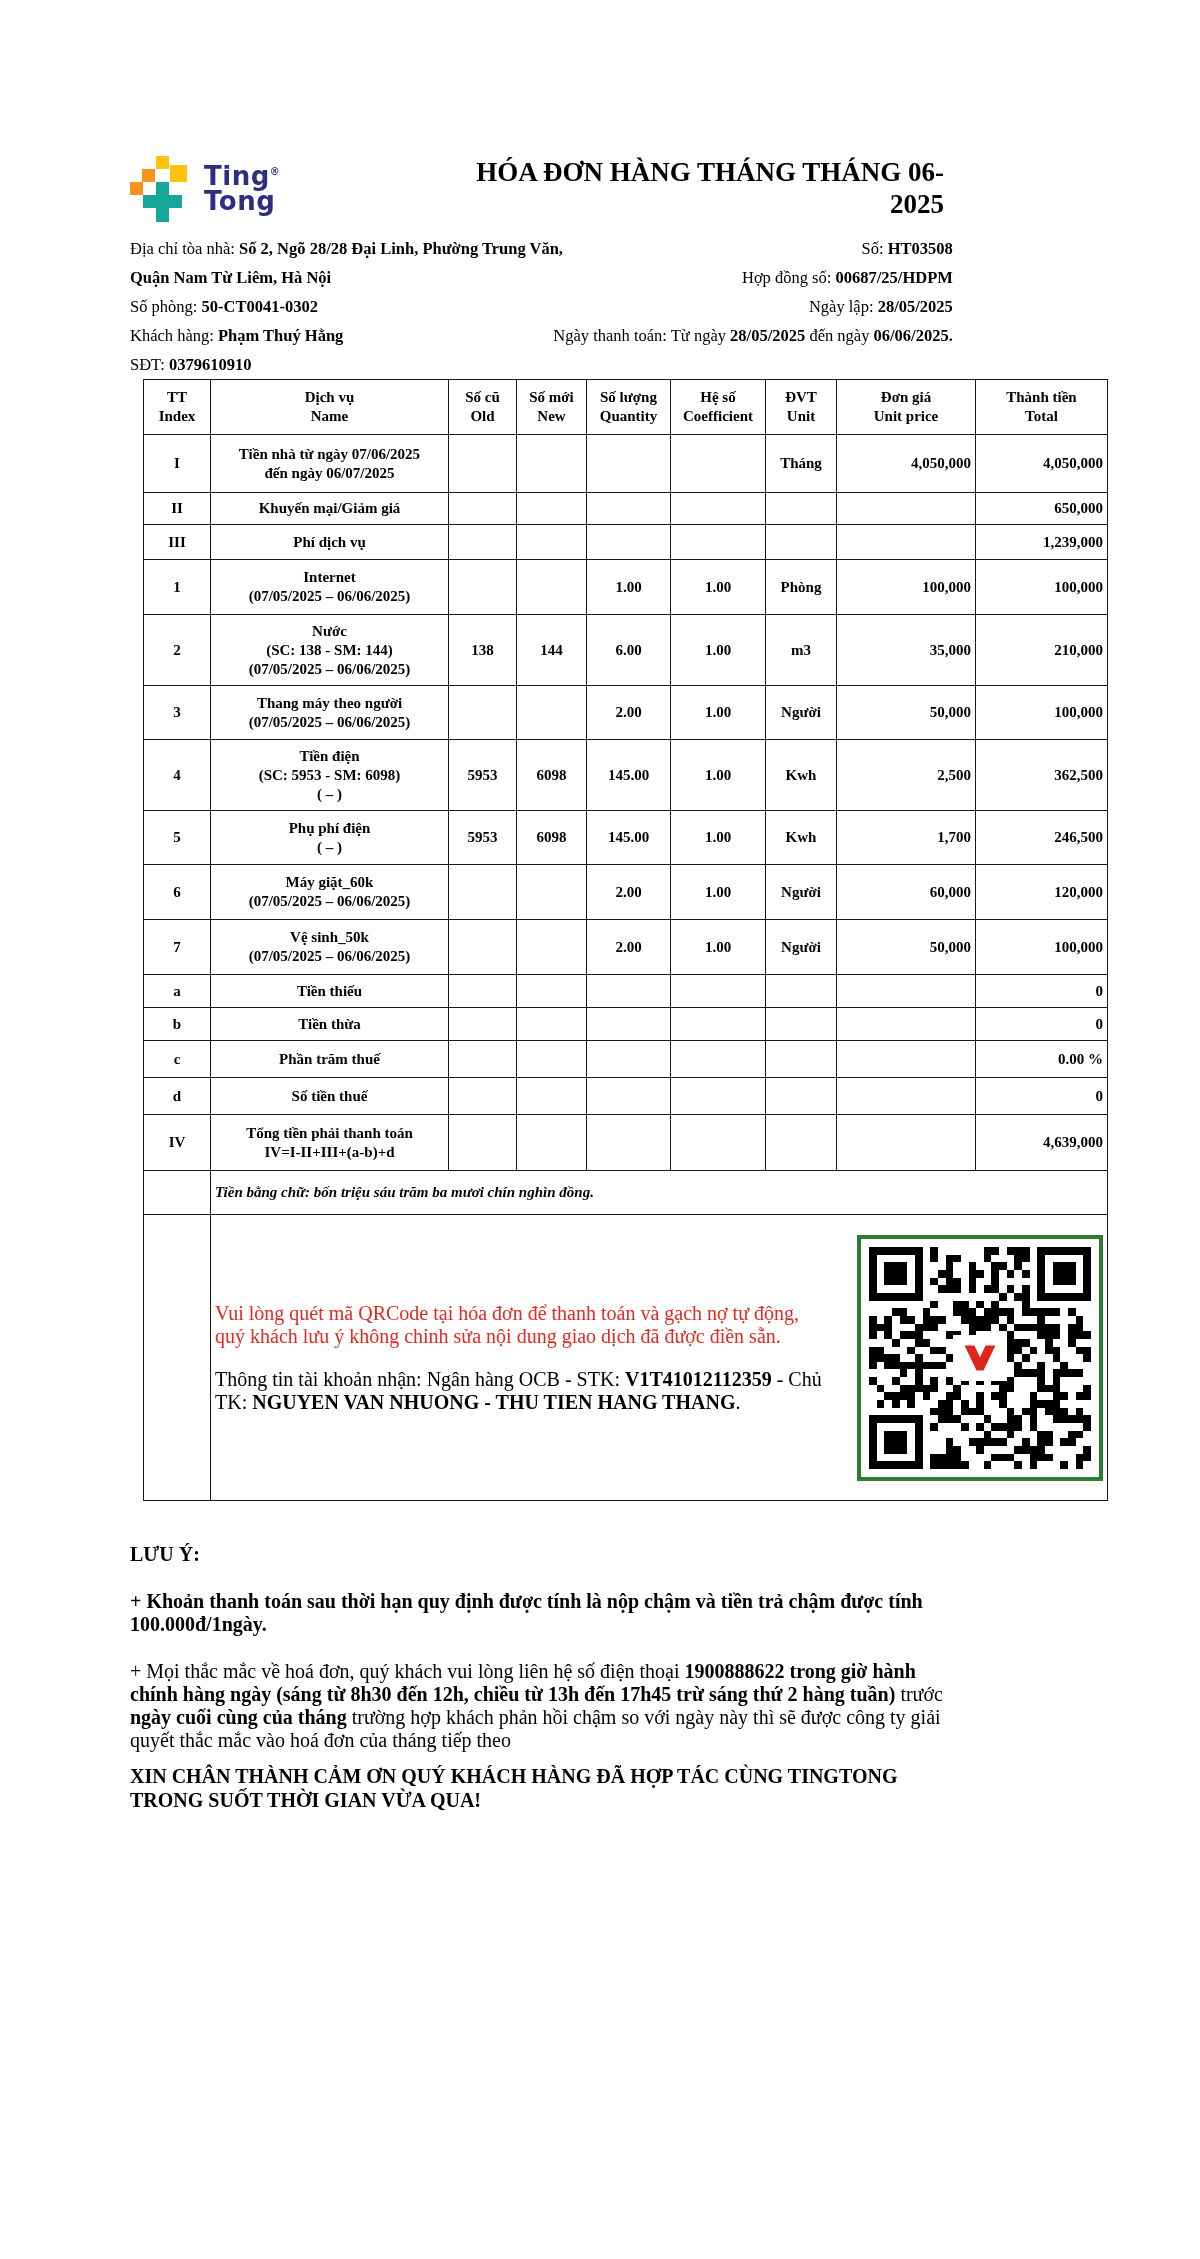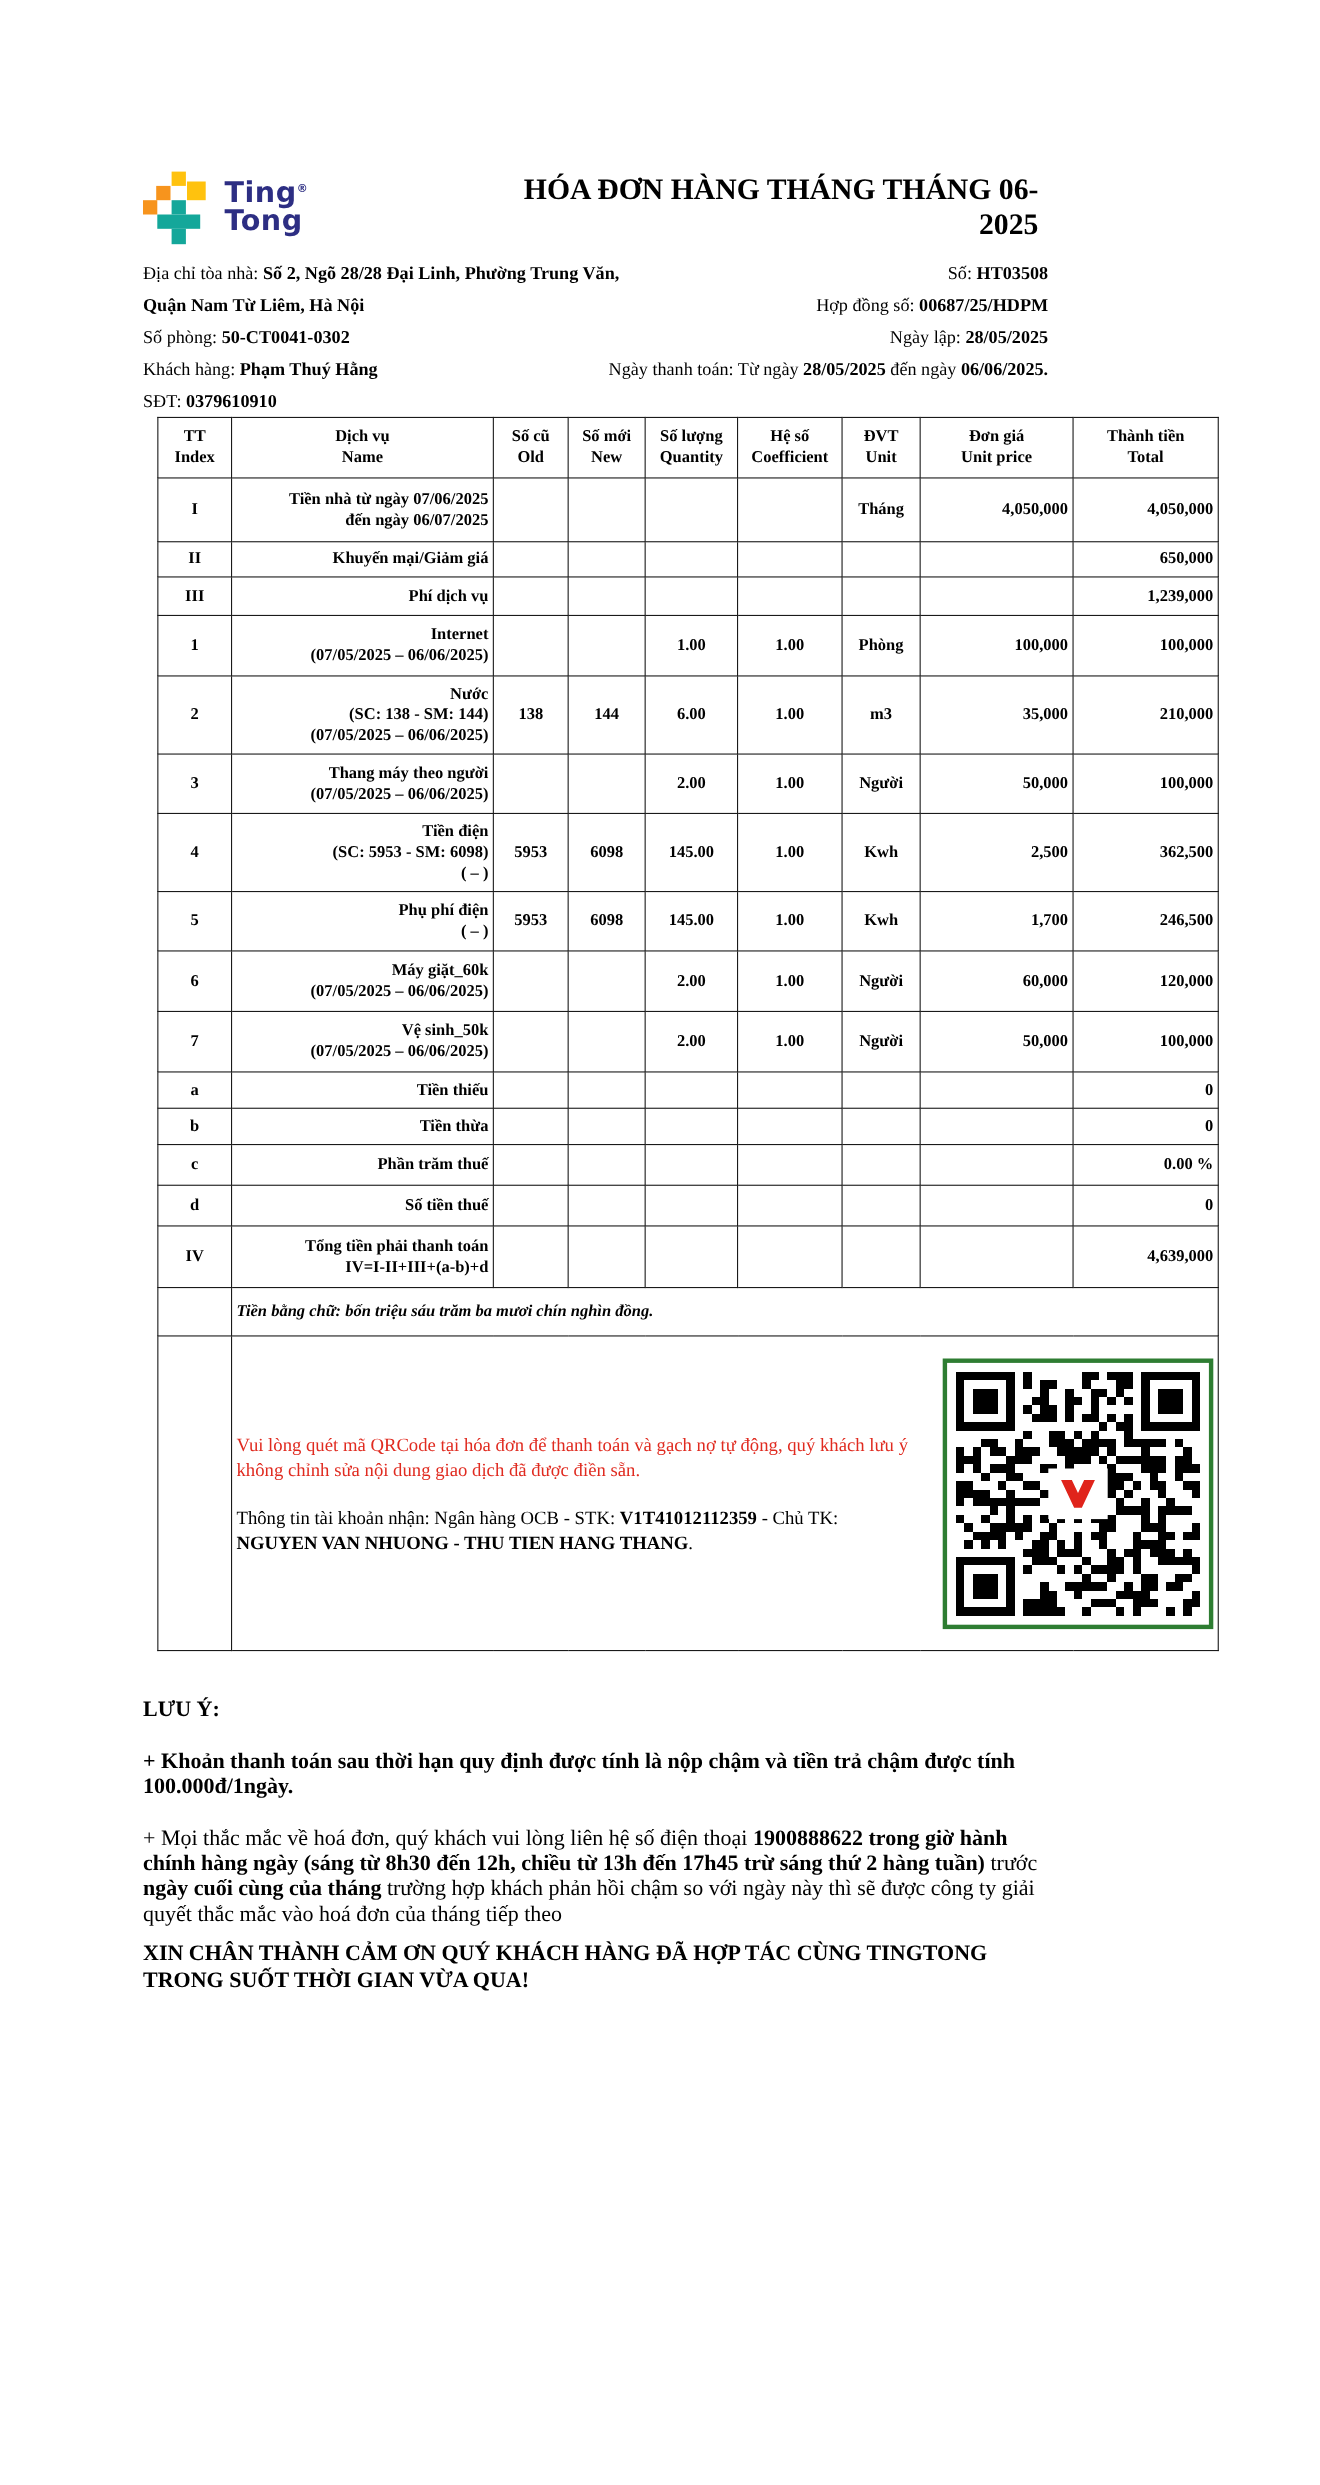--- a/index.html
+++ b/index.html
@@ -22,33 +22,33 @@
   .info-left{width:52%;}
   .info-right{flex:1;text-align:right;}
   .info-line{line-height:29px;white-space:nowrap;}
 
   
   table.inv{border-collapse:collapse;table-layout:fixed;width:964px;margin-left:13px;margin-top:0;}
   table.inv td,table.inv th{border:1.5px solid #1a1a1a;vertical-align:middle;
        font-size:15px;font-weight:700;padding:2px 4px;overflow:hidden;}
   th.hcell{text-align:center;line-height:19px;}
   td.c-tt{text-align:center;}
-  td.c-name{text-align:right;padding-left:12px;line-height:19px;}
+  td.c-name{text-align:center;padding-left:12px;line-height:19px;}
   td.c-mid{text-align:center;}
   td.c-money{text-align:right;padding-right:10px;}
   .name-line{line-height:19px;}
 
   
   td.c-words{font-weight:400;font-style:italic;padding-left:14px;font-size:15.5px;}
   td.c-words b{font-style:italic;}
 
   
   td.qr-cell{padding:14px 10px 14px 14px;}
   .qr-flex{display:flex;align-items:center;gap:22px;}
-  .qr-texts{flex:1;font-size:17px;font-weight:400;line-height:23px;padding-right:4px;}
+  .qr-texts{flex:1;font-size:20px;font-weight:400;line-height:23px;padding-right:4px;}
   .qr-alert{color:#e02b20;margin:0 0 20px 0;}
   .qr-account{margin:0;}
   .qr-box{flex:0 0 auto;position:relative;width:222px;height:222px;border:4px solid #2e7d32;
           background:#fff;padding:8px;}
   .qr-box svg.qr{display:block;width:222px;height:222px;}
   .qr-logo{position:absolute;left:50%;top:50%;transform:translate(-50%,-50%);
            width:54px;height:46px;background:#fff;display:flex;align-items:center;justify-content:center;}
 
   
   .footer{margin-top:42px;font-size:20px;}

